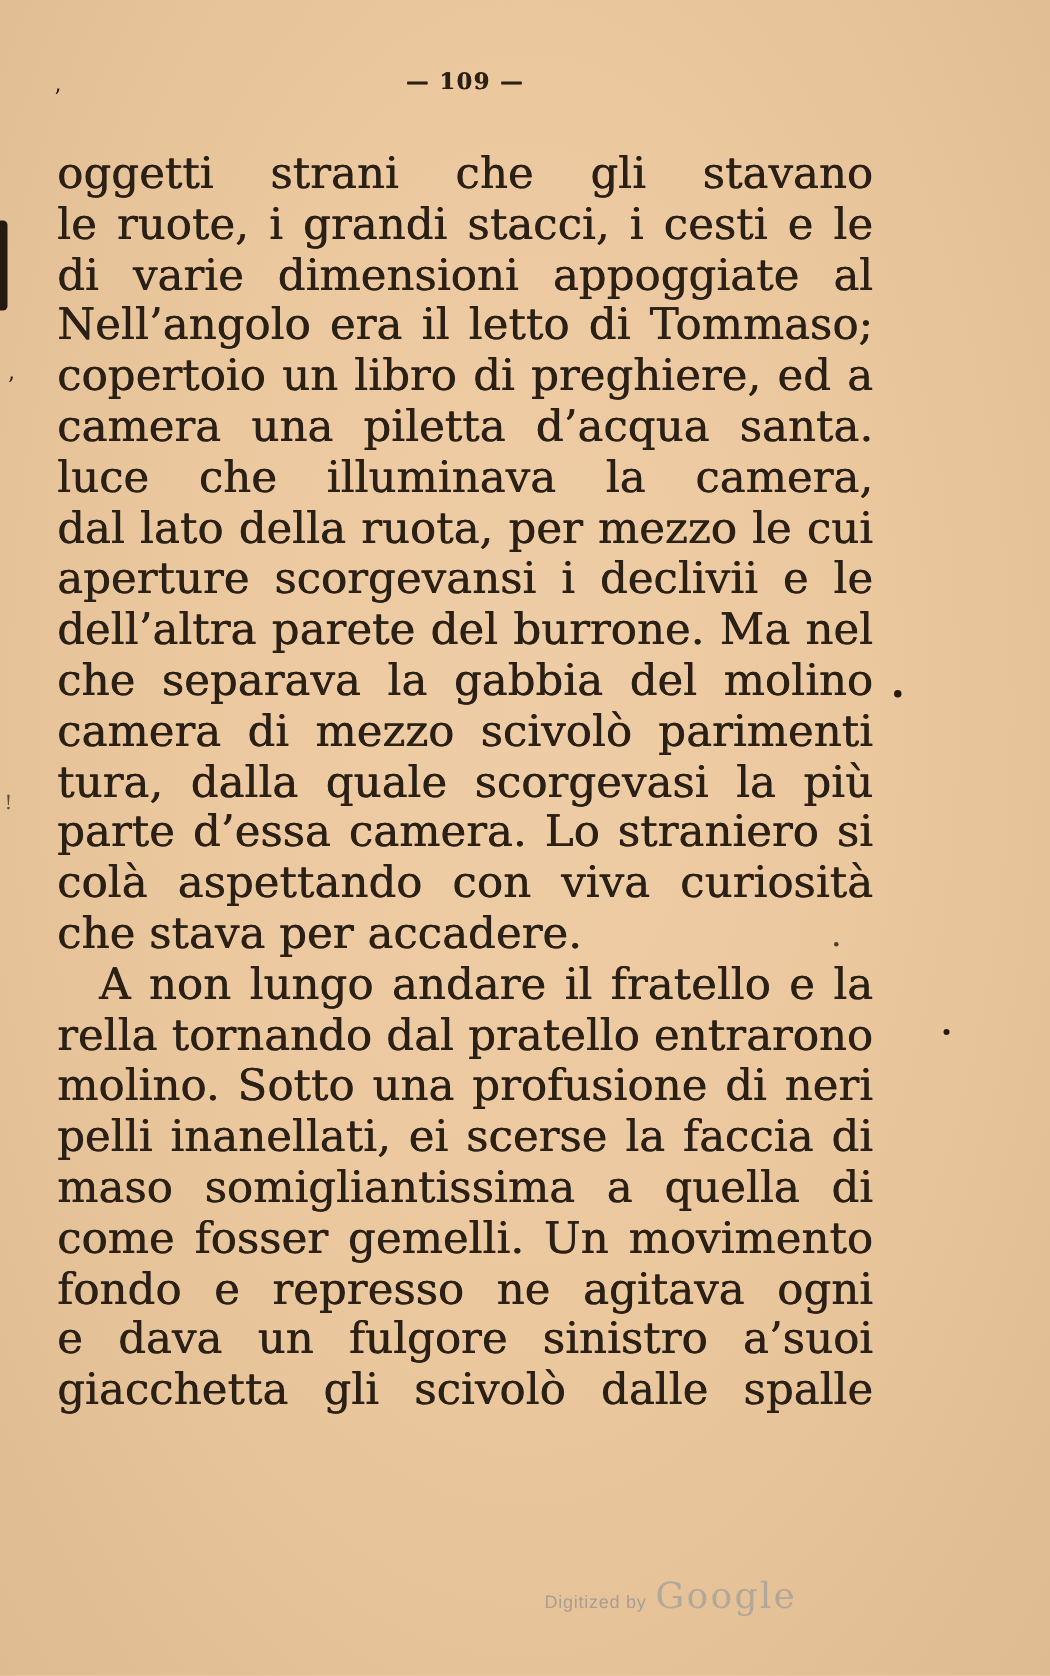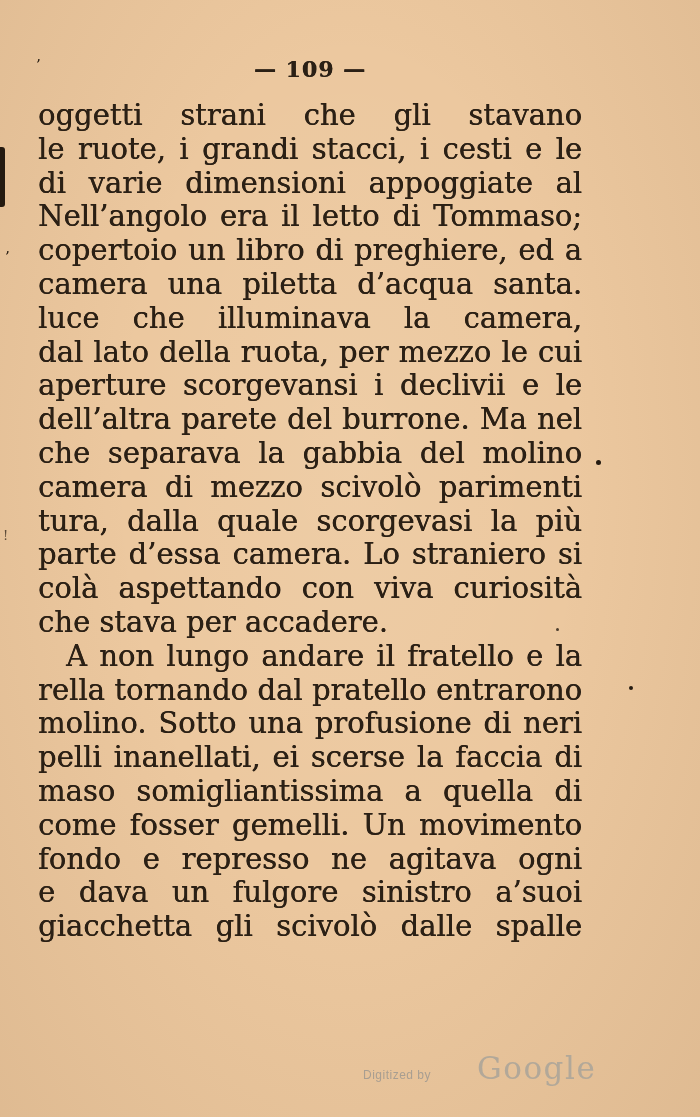--- a/index.html
+++ b/index.html
@@ -24,25 +24,25 @@
     position: absolute;
     inset: 0;
     background: radial-gradient(ellipse at 50% 42%,
                 rgba(255,245,225,0.10) 0%,
                 rgba(255,245,225,0.00) 45%,
                 rgba(110,70,30,0.10) 100%);
     pointer-events: none;
   }
   .page-header {
     position: absolute;
-    top: 56px;
+    top: 45px;
     left: 38px;
     width: 544px;
     text-align: center;
-    font-size: 22px;
+    font-size: 15px;
     font-weight: bold;
     letter-spacing: 1px;
     color: var(--ink);
     text-shadow: 0.3px 0 0 currentColor;
   }
   .text-block {
     position: absolute;
     top: 99px;
     left: 38px;
     width: 544px;
@@ -82,25 +82,24 @@
     top: 1050px;
     left: 363px;
     color: var(--watermark);
     white-space: nowrap;
     display: flex;
     align-items: baseline;
     gap: 6px;
   }
   .watermark-prefix { font-size: 12px; font-family: "Liberation Sans", sans-serif; letter-spacing: 0.5px; }
   .watermark-logo {
-    font-size: 31px;
+    font-size: 24px;
     font-family: "DejaVu Serif", serif;
     letter-spacing: 1.5px;
     color: #b2a899;
-    margin-left: 40px;
   }
 </style>
 </head>
 <body>
 
 <div class="page">
   <div class="vignette"></div>
 
   <div class="page-header">— 109 —</div>
 

